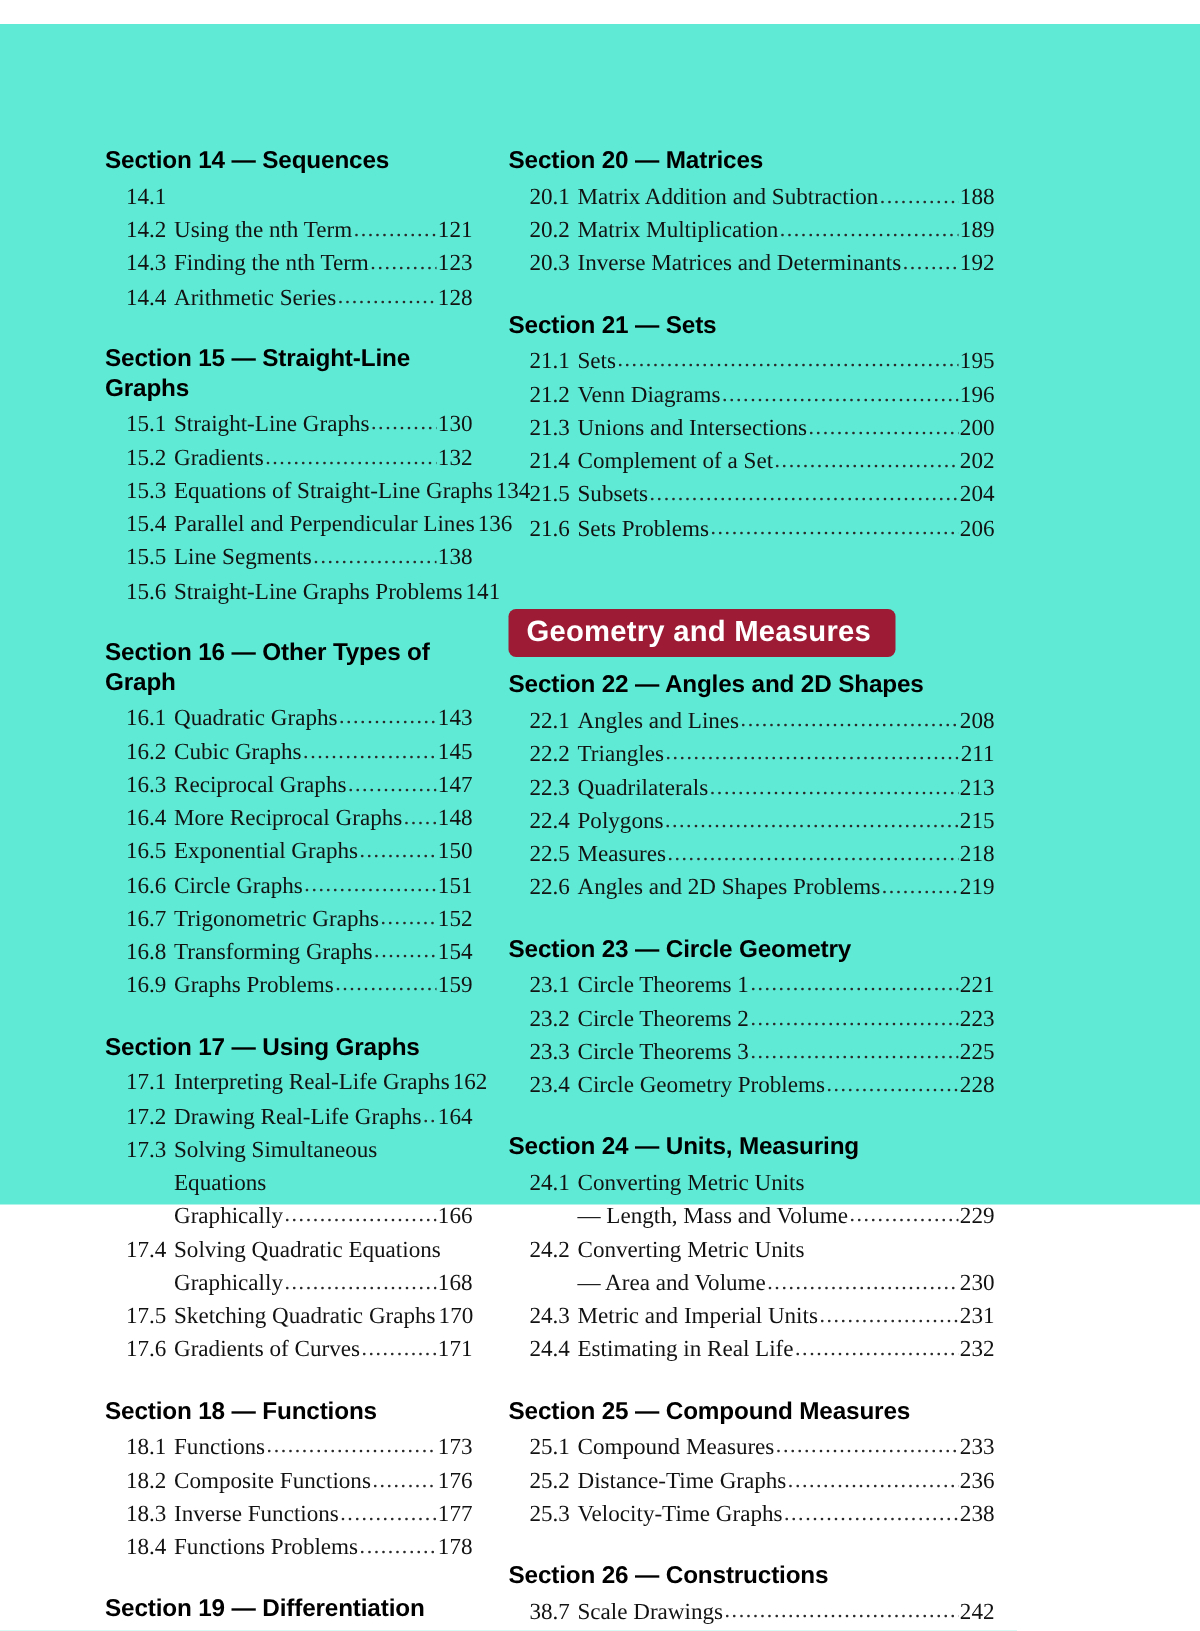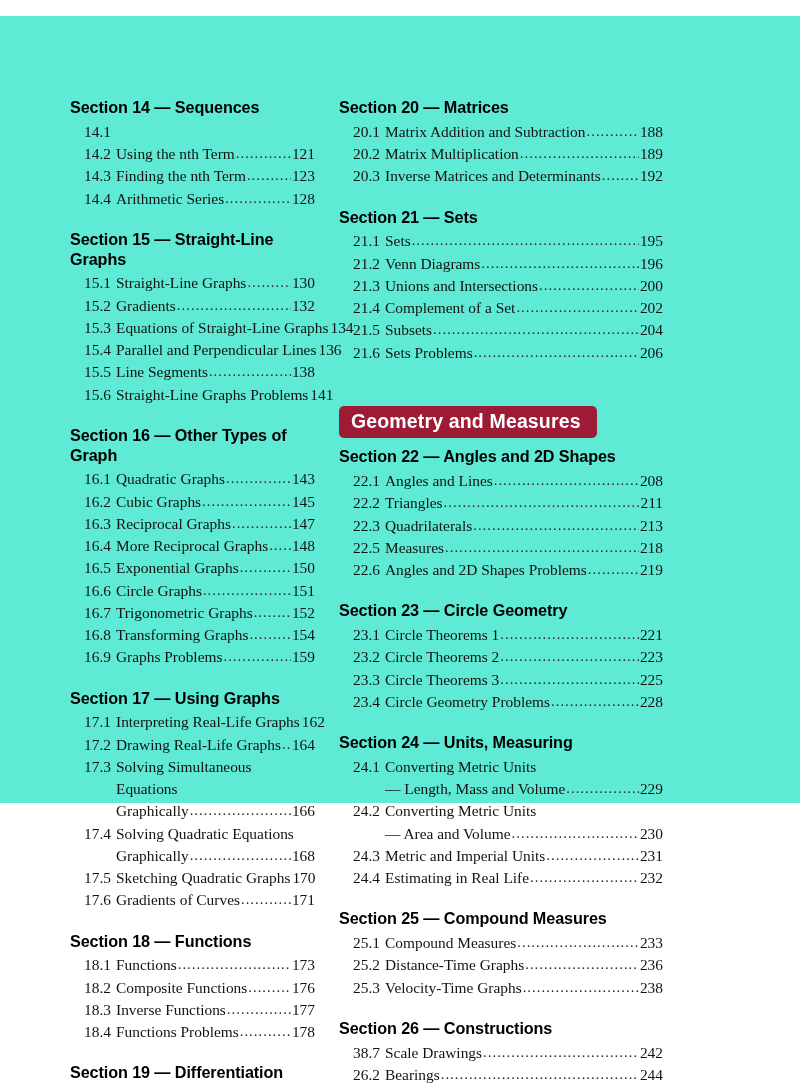--- a/index.html
+++ b/index.html
@@ -584,20 +584,30 @@
             <div class="num">22.3</div>
             <div class="body">
               <div class="row">
                 <span class="title">Quadrilaterals</span>
                 <span class="lead"></span>
                 <span class="pg">213</span>
               </div>
             </div>
           </div>
           <div class="entry">
+            <div class="num">22.4</div>
+            <div class="body">
+              <div class="row">
+                <span class="title">Polygons</span>
+                <span class="lead"></span>
+                <span class="pg">215</span>
+              </div>
+            </div>
+          </div>
+          <div class="entry">
             <div class="num">22.5</div>
             <div class="body">
               <div class="row">
                 <span class="title">Measures</span>
                 <span class="lead"></span>
                 <span class="pg">218</span>
               </div>
             </div>
           </div>
           <div class="entry">

